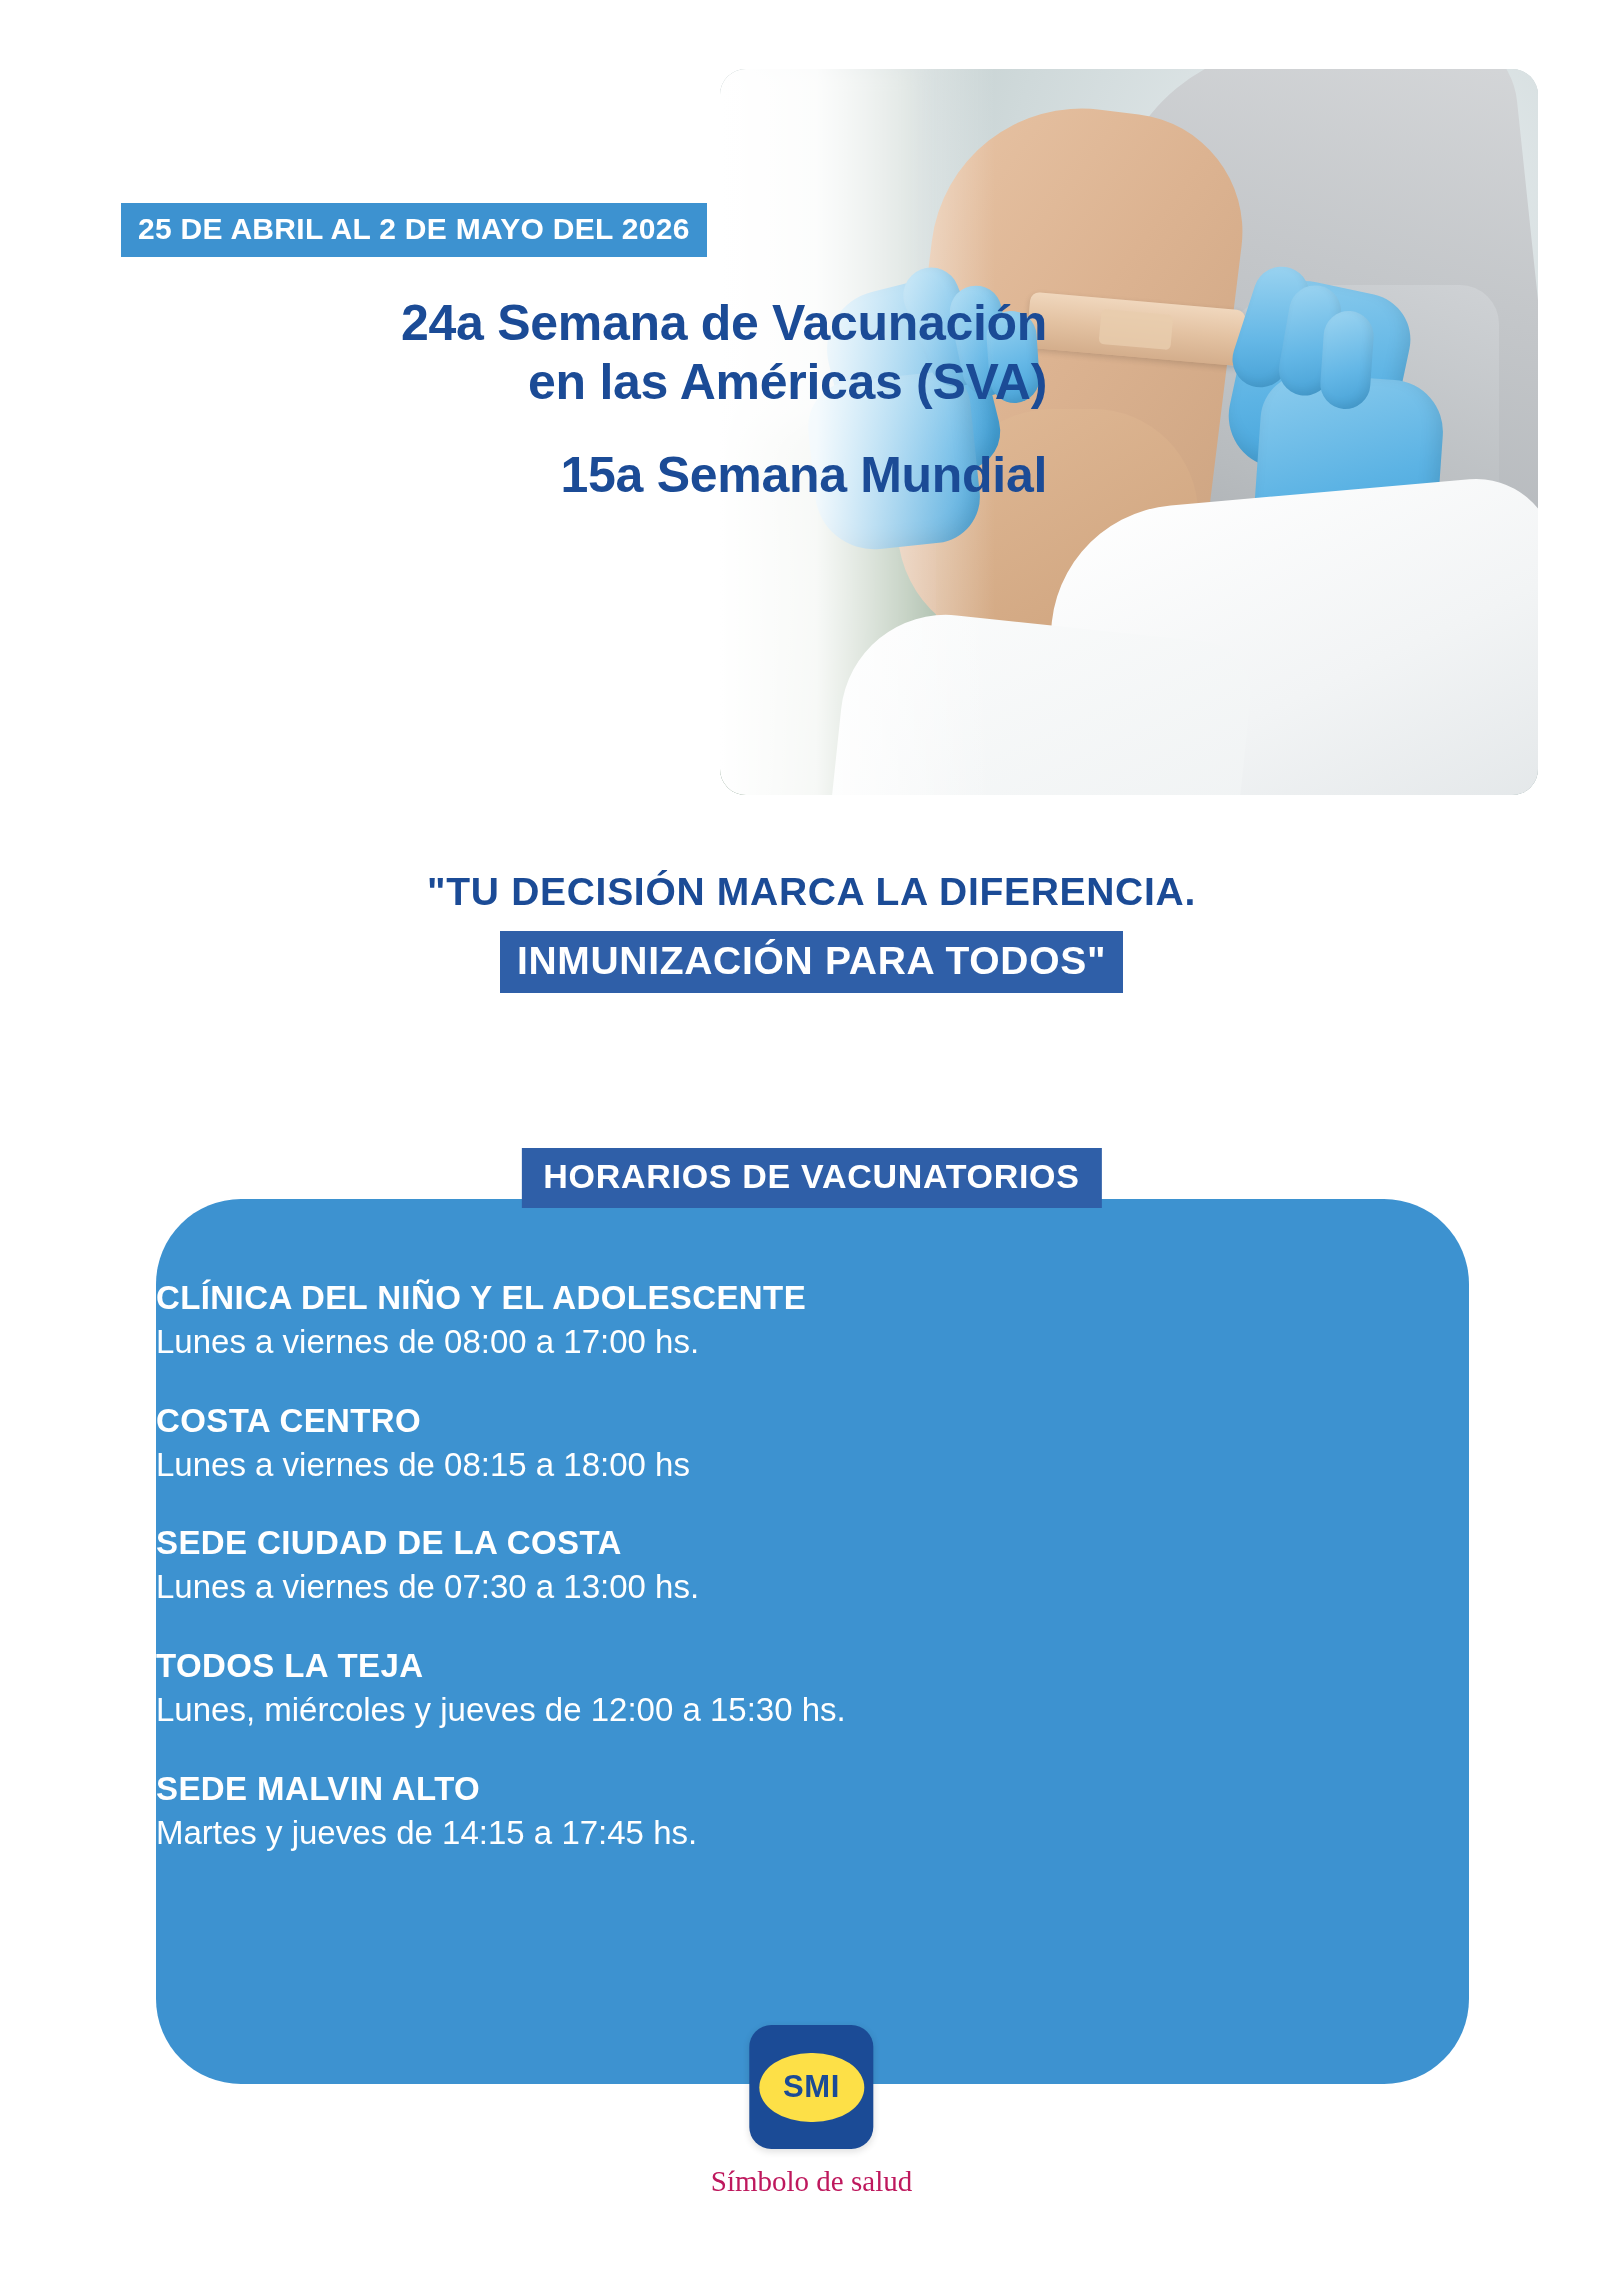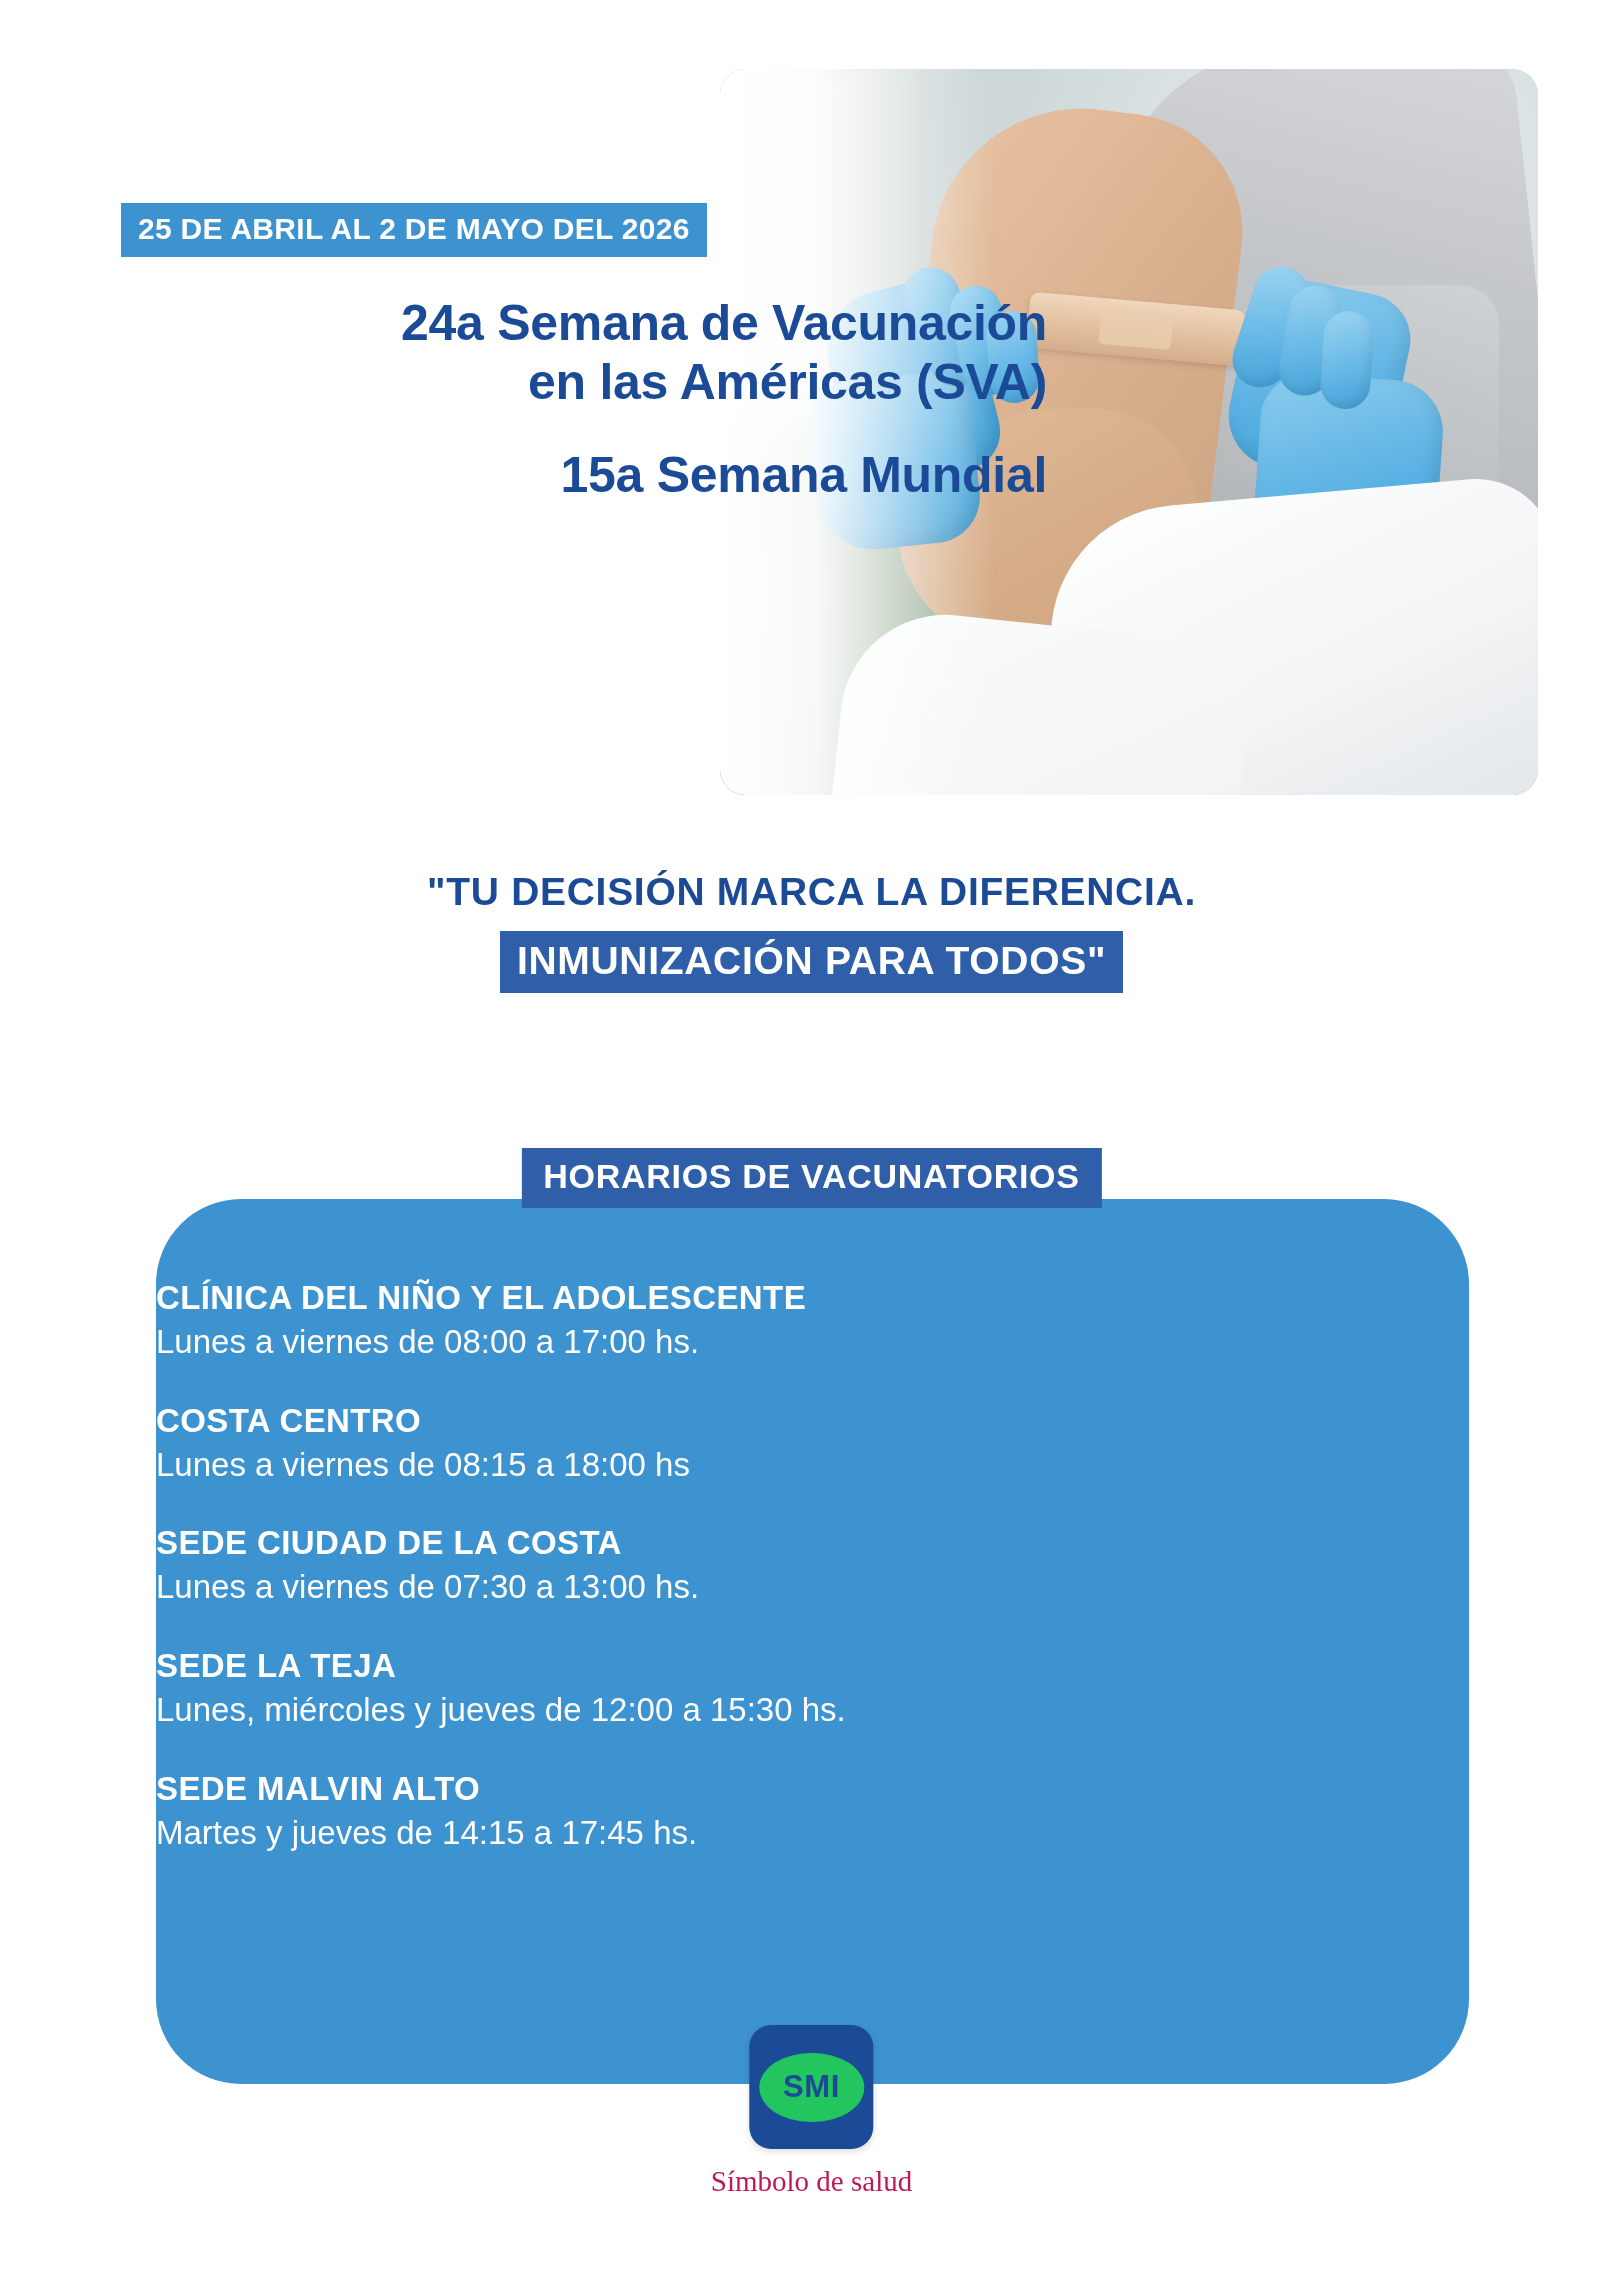--- a/index.html
+++ b/index.html
@@ -279,21 +279,21 @@
     margin: 0 auto;
     display: flex;
     align-items: center;
     justify-content: center;
     box-shadow: 0 2.6px 7.9px rgba(0,0,0,.12);
   }
   .logo-oval {
     width: 105px;
     height: 69px;
     border-radius: 52px/35px;
-    background: #22c55e;
+    background: #fde047;
     display: flex;
     align-items: center;
     justify-content: center;
     text-align: right;
   }
   .logo-text {
     font-size: 31px;
     font-weight: bold;
     color: #1b4b96;
     letter-spacing: 0.7px;
@@ -365,21 +365,21 @@
       <div class="entry-name">COSTA CENTRO</div>
       <div class="entry-hours">Lunes a viernes de 08:15 a 18:00 hs</div>
     </div>
 
     <div class="entry">
       <div class="entry-name">SEDE CIUDAD DE LA COSTA</div>
       <div class="entry-hours">Lunes a viernes de 07:30 a 13:00 hs.</div>
     </div>
 
     <div class="entry">
-      <div class="entry-name">SEDE LA TEJA</div>
+      <div class="entry-name">TODOS LA TEJA</div>
       <div class="entry-hours">Lunes, miércoles y jueves de 12:00 a 15:30 hs.</div>
     </div>
 
     <div class="entry">
       <div class="entry-name">SEDE MALVIN ALTO</div>
       <div class="entry-hours">Martes y jueves de 14:15 a 17:45 hs.</div>
     </div>
 
   </div>
 </div>

